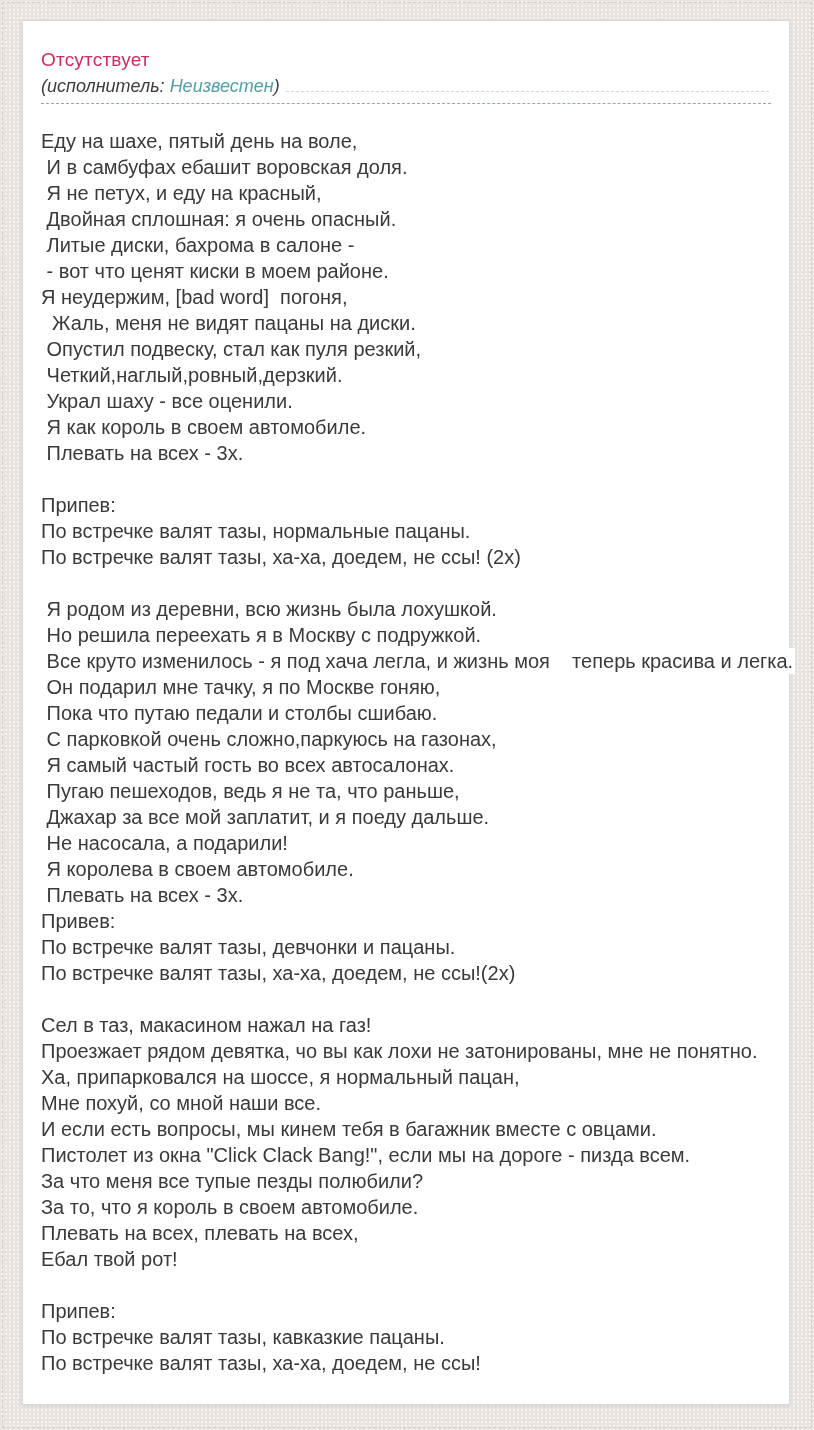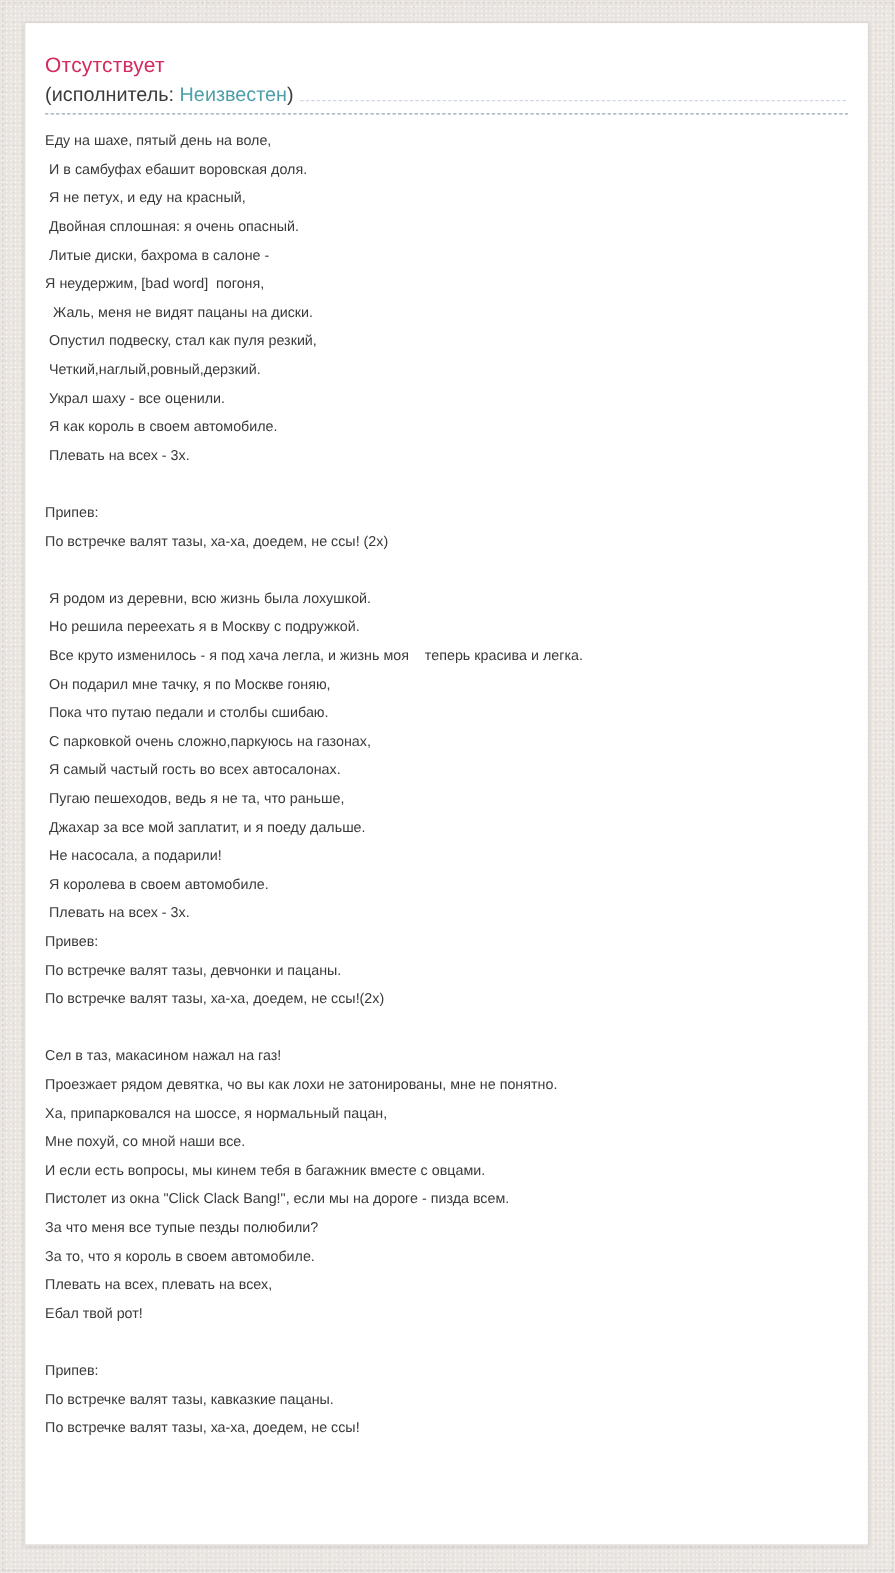--- a/index.html
+++ b/index.html
@@ -46,34 +46,35 @@
     align-items: baseline;
     margin-top: 1px;
     border-bottom: 1px dashed #93a5b9;
     padding-bottom: 6px;
   }
   .subtitle {
     font-size: 18px;
     color: #3c3c3c;
     white-space: pre;
     line-height: 21px;
+    font-style: italic;
   }
   .artist-link {
     text-decoration: none;
     cursor: pointer;
   }
   .subtitle-filler {
     flex: 1;
     border-bottom: 1px dashed #cdd8e3;
     margin: 0 2px 4px 6px;
     height: 1px;
   }
   .lyrics {
-    margin-top: 11px;
-    font-size: 13px;
+    margin-top: 24px;
+    font-size: 20px;
     line-height: 26px;
     color: #3a3a3a;
   }
   .lyric-line {
     white-space: pre;
     min-height: 26px;
     background: #fff;
     width: max-content;
     min-width: 100%;
     padding-right: 2px;
@@ -91,29 +92,31 @@
     <span class="subtitle"><span>(исполнитель: </span><a class="artist-link" style="color: rgb(79, 159, 170);">Неизвестен</a><span>)</span></span>
     <span class="subtitle-filler"></span>
   </div>
 
   <div class="lyrics">
       <div class="lyric-line">Еду на шахе, пятый день на воле,</div>
       <div class="lyric-line"> И в самбуфах ебашит воровская доля.</div>
       <div class="lyric-line"> Я не петух, и еду на красный,</div>
       <div class="lyric-line"> Двойная сплошная: я очень опасный.</div>
       <div class="lyric-line"> Литые диски, бахрома в салоне -</div>
+      <div class="lyric-line"> - вот что ценят киски в моем районе.</div>
       <div class="lyric-line">Я неудержим, [bad word]  погоня,</div>
       <div class="lyric-line">  Жаль, меня не видят пацаны на диски.</div>
       <div class="lyric-line"> Опустил подвеску, стал как пуля резкий,</div>
       <div class="lyric-line"> Четкий,наглый,ровный,дерзкий.</div>
       <div class="lyric-line"> Украл шаху - все оценили.</div>
       <div class="lyric-line"> Я как король в своем автомобиле.</div>
       <div class="lyric-line"> Плевать на всех - 3х.</div>
       <div class="lyric-line">&nbsp;</div>
       <div class="lyric-line">Припев:</div>
+      <div class="lyric-line">По встречке валят тазы, нормальные пацаны.</div>
       <div class="lyric-line">По встречке валят тазы, ха-ха, доедем, не ссы! (2х)</div>
       <div class="lyric-line">&nbsp;</div>
       <div class="lyric-line"> Я родом из деревни, всю жизнь была лохушкой.</div>
       <div class="lyric-line"> Но решила переехать я в Москву с подружкой.</div>
       <div class="lyric-line"> Все круто изменилось - я под хача легла, и жизнь моя    теперь красива и легка.</div>
       <div class="lyric-line"> Он подарил мне тачку, я по Москве гоняю,</div>
       <div class="lyric-line"> Пока что путаю педали и столбы сшибаю.</div>
       <div class="lyric-line"> С парковкой очень сложно,паркуюсь на газонах,</div>
       <div class="lyric-line"> Я самый частый гость во всех автосалонах.</div>
       <div class="lyric-line"> Пугаю пешеходов, ведь я не та, что раньше,</div>

